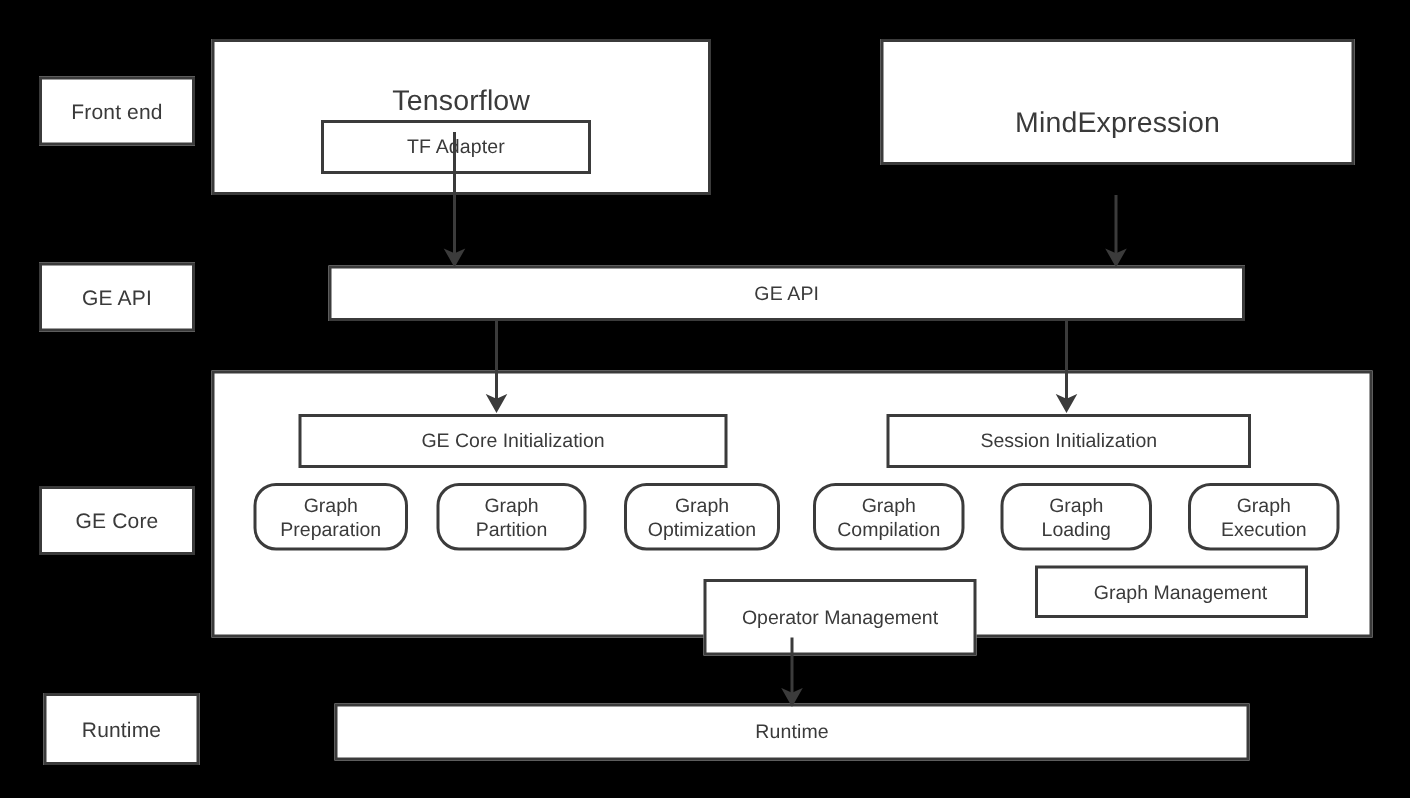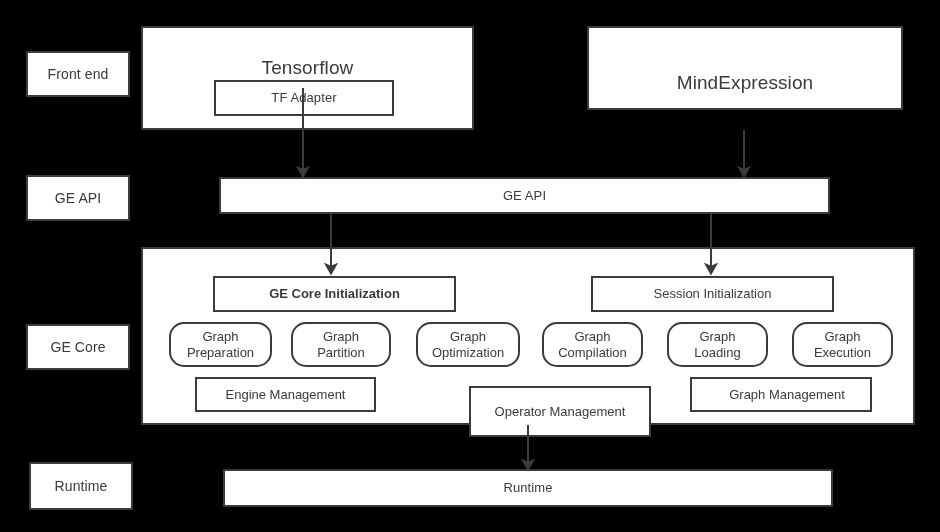--- a/index.html
+++ b/index.html
@@ -101,38 +101,37 @@
   </div>
 
   <div class="box container-box" style="left:587px; top:26px; width:316px; height:84px;">
     <div class="container-title" style="top:44px;">MindExpression</div>
   </div>
 
   <div class="box" style="left:219px; top:177px; width:611px; height:37px;">GE API</div>
 
   <div class="core-panel" style="left:141px; top:247px; width:774px; height:178px;">
 
-    <div class="inner-box" style="left:70px; top:27px; width:243px; height:36px;font-weight:bold;">GE Core Initialization</div>
+    <div class="inner-box" style="left:56px; top:27px; width:286px; height:36px;">GE Core Initialization</div>
 
     <div class="inner-box" style="left:448px; top:27px; width:243px; height:36px;">Session Initialization</div>
 
     <div class="inner-box two-line" style="left:26px; top:73px; width:103px; height:45px;">Graph
 Preparation</div>
     <div class="inner-box two-line" style="left:148px; top:73px; width:100px; height:45px;">Graph
 Partition</div>
     <div class="inner-box two-line" style="left:273px; top:73px; width:104px; height:45px;">Graph
 Optimization</div>
     <div class="inner-box two-line" style="left:399px; top:73px; width:101px; height:45px;">Graph
 Compilation</div>
     <div class="inner-box two-line" style="left:524px; top:73px; width:101px; height:45px;">Graph
 Loading</div>
     <div class="inner-box two-line" style="left:649px; top:73px; width:101px; height:45px;">Graph
 Execution</div>
 
-    <div class="inner-box" style="left:52px; top:128px; width:181px; height:35px;">Engine Management</div>
     <div class="inner-box" style="left:297px; top:137px; width:182px; height:51px;margin-left:29px;">Operator Management</div>
     <div class="inner-box" style="left:547px; top:128px; width:182px; height:35px;padding-left:12px;">Graph Management</div>
   </div>
 
   <div class="box" style="left:223px; top:469px; width:610px; height:38px;">Runtime</div>
 
   <svg class="arrows" viewBox="0 0 940 532">
     <defs>
       <marker id="arrowhead" markerWidth="7" markerHeight="8" refX="3.2" refY="4" orient="auto" markerUnits="strokeWidth">
         <path d="M0,0.4 L6.4,4 L0,7.6 L1.6,4 Z" fill="#3b3b3b"></path>

